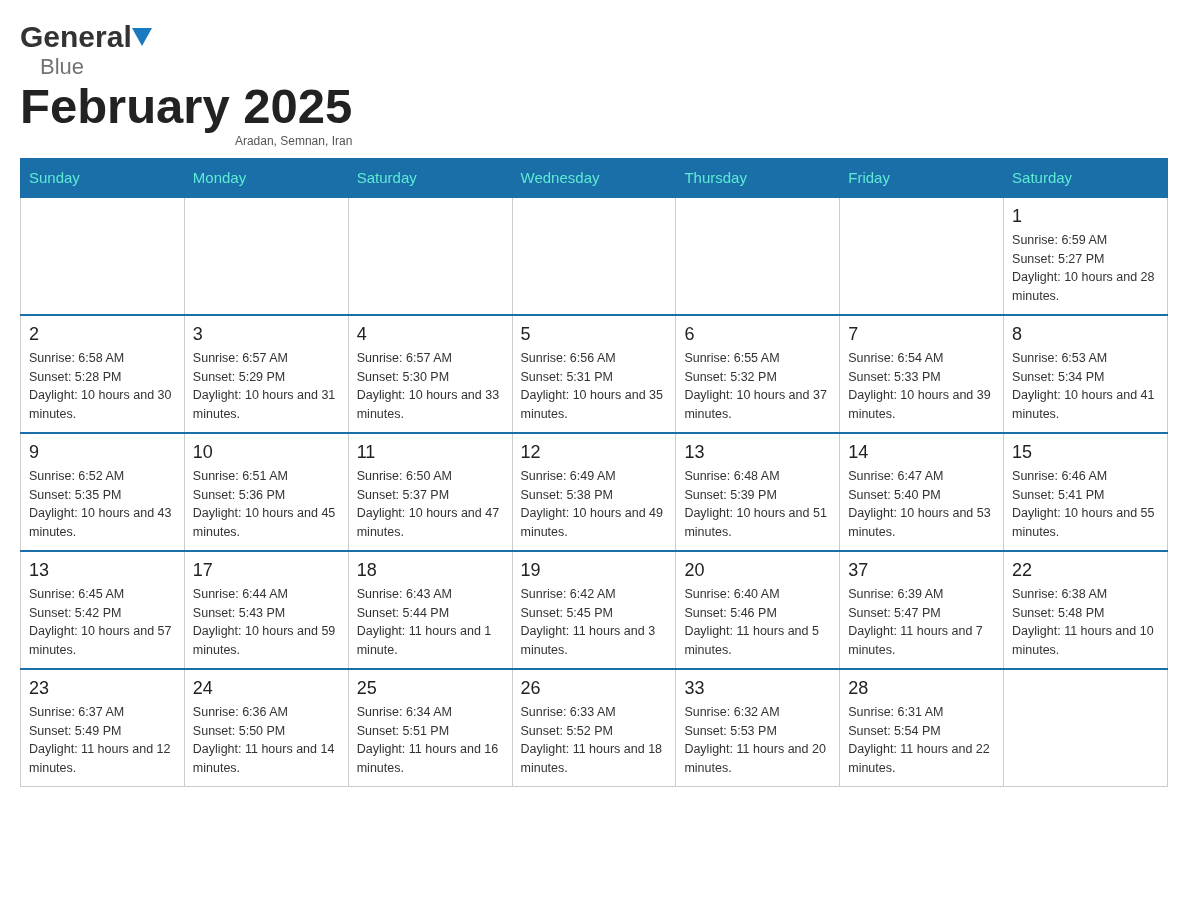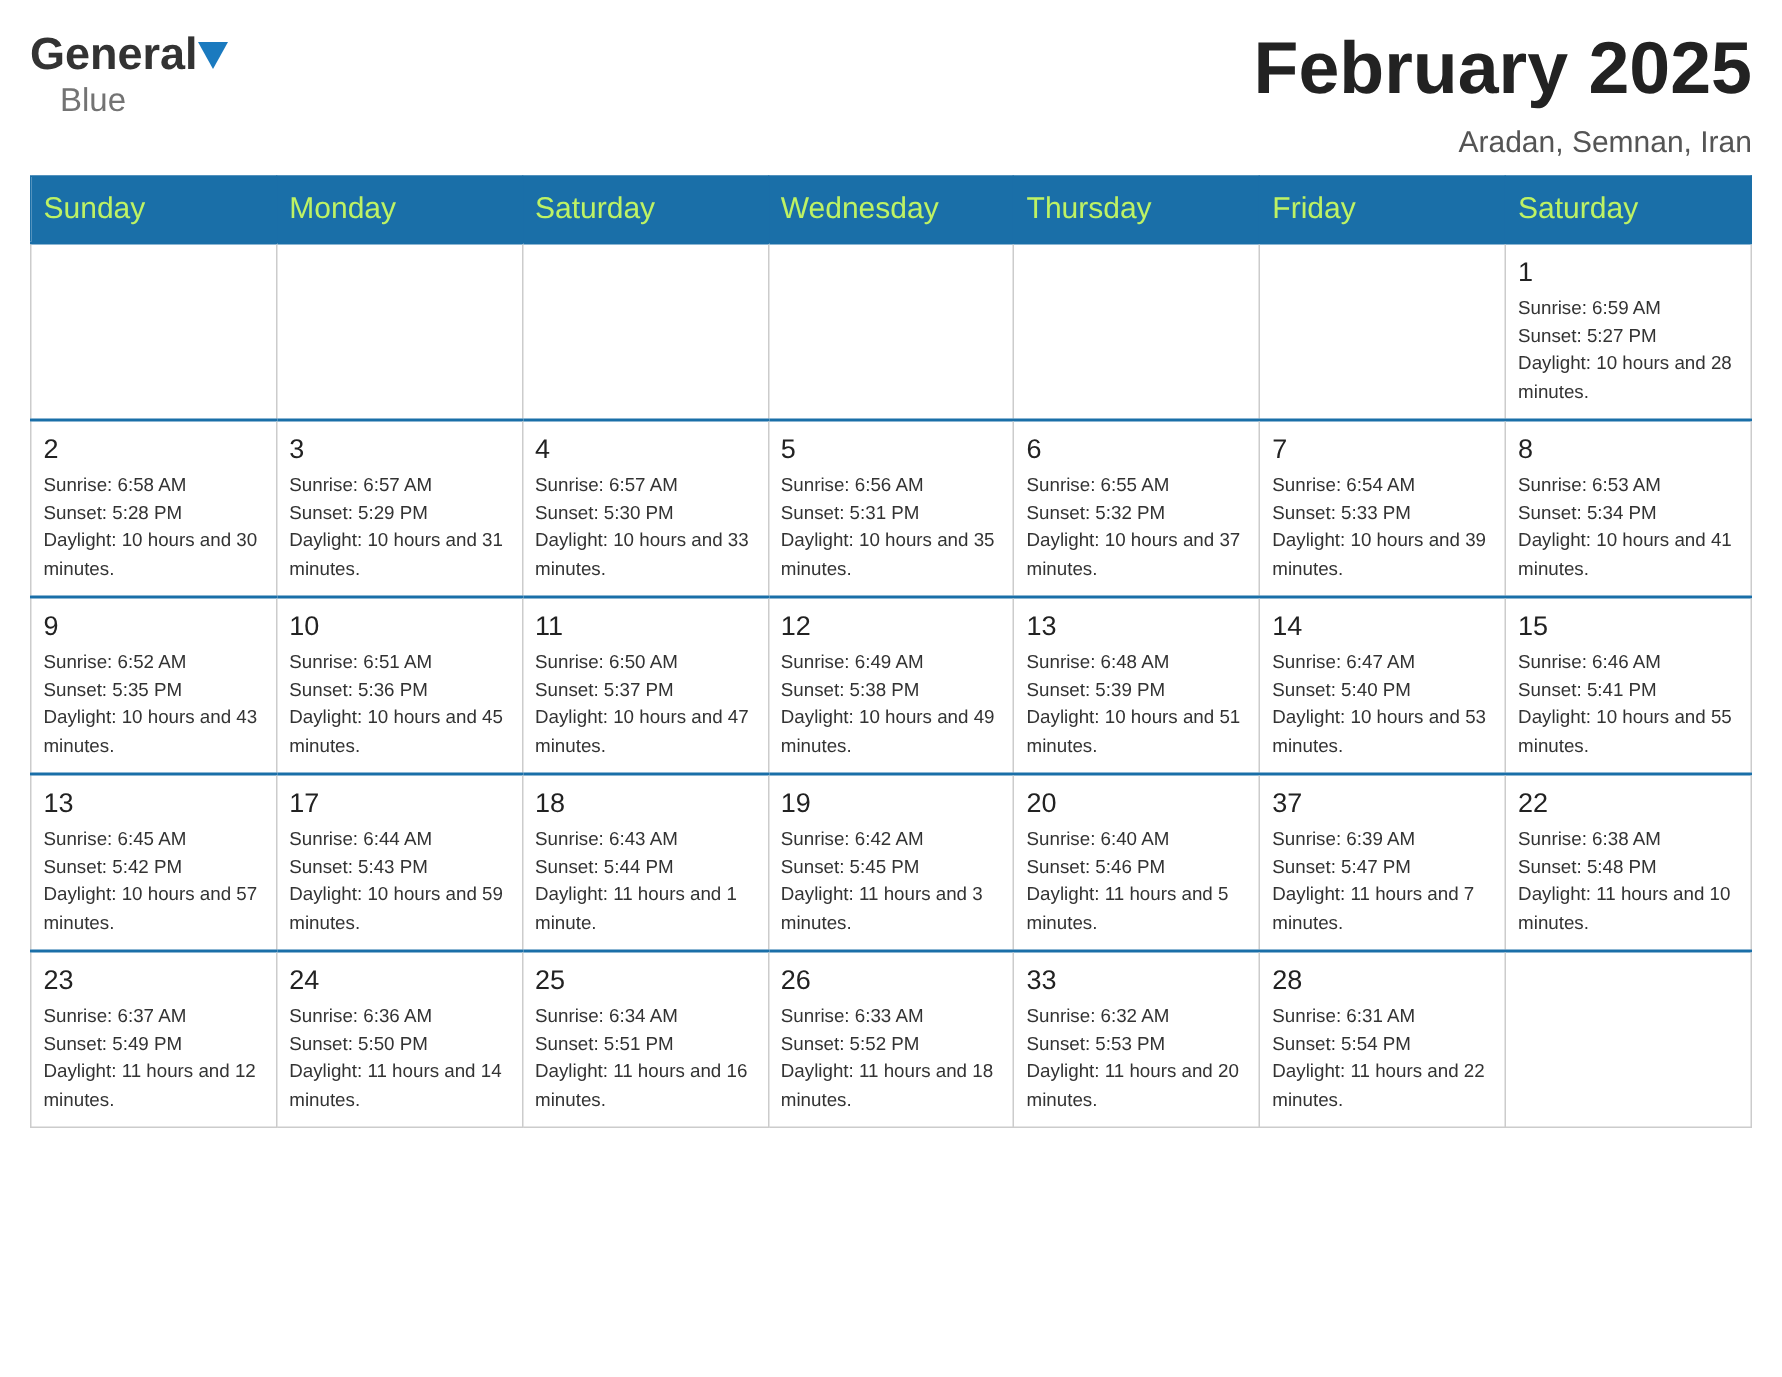--- a/index.html
+++ b/index.html
@@ -8,20 +8,21 @@
       background: #fff;
       padding: 20px;
       width: 1188px;
       min-height: 918px;
     }
     .header {
       display: flex;
       justify-content: space-between;
       align-items: flex-start;
       margin-bottom: 10px;
+      flex-direction: column;
     }
     .logo {
       display: flex;
       flex-direction: column;
       align-items: flex-start;
     }
     .logo-blue {
       font-size: 22px;
       font-weight: normal;
       color: #737373;
@@ -30,34 +31,34 @@
     .title-block {
       text-align: right;
     }
     .month-title {
       font-size: 49px;
       font-weight: bold;
       color: #222;
       line-height: 1.1;
     }
     .location {
-      font-size: 20px;
+      font-size: 12px;
       color: #555;
-      margin-top: 10px;
+      margin-top: 0;
     }
     .calendar {
       width: 100%;
       border-collapse: collapse;
       margin-top: 10px;
     }
     .calendar th {
       background-color: #1a6fa8;
-      color: #bef264;
+      color: #5eead4;
       padding: 10px 8px;
-      font-size: 20px;
+      font-size: 15px;
       font-weight: normal;
       text-align: left;
       border: 1px solid #1a6fa8;
     }
     .calendar td {
       vertical-align: top;
       padding: 8px;
       border: 1px solid #ccc;
       width: calc(100% / 7);
       min-height: 110px;

